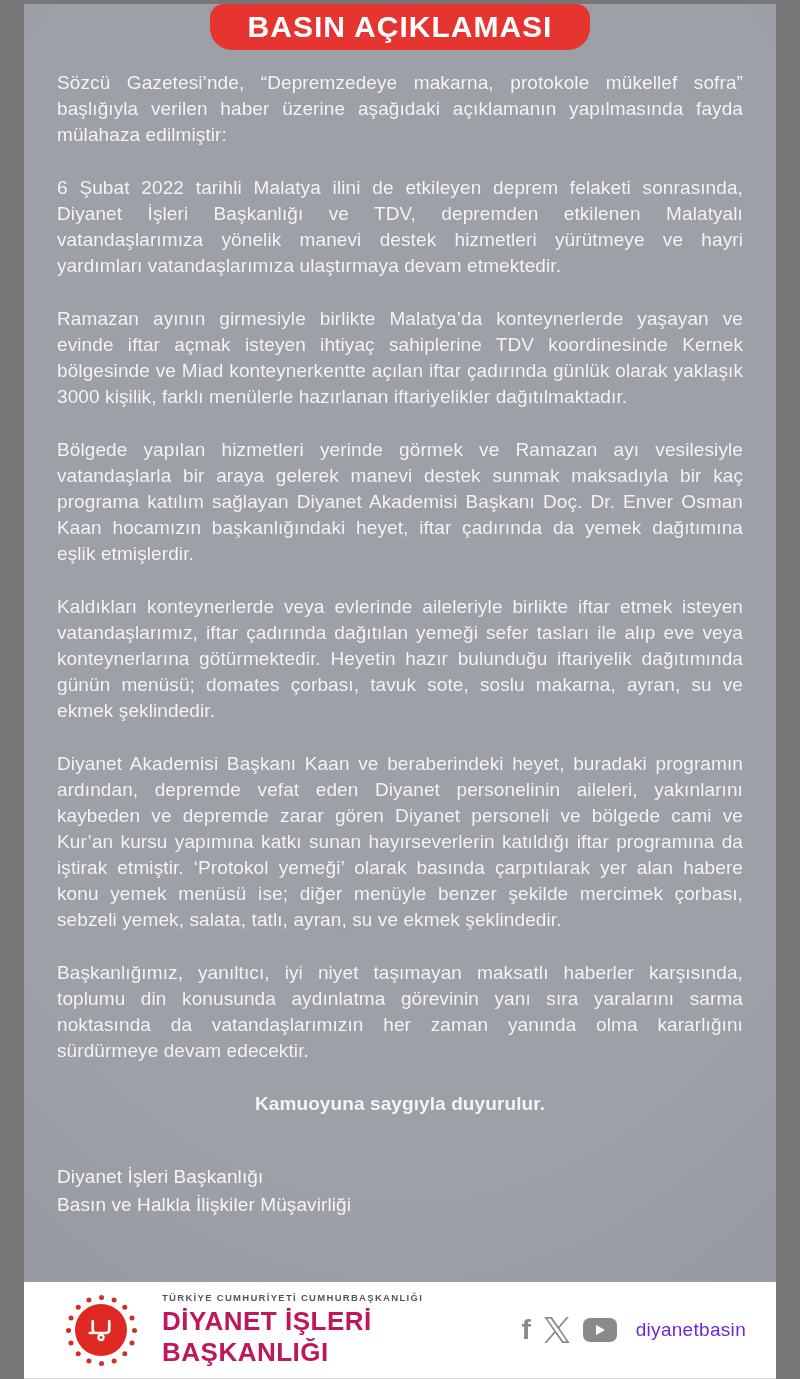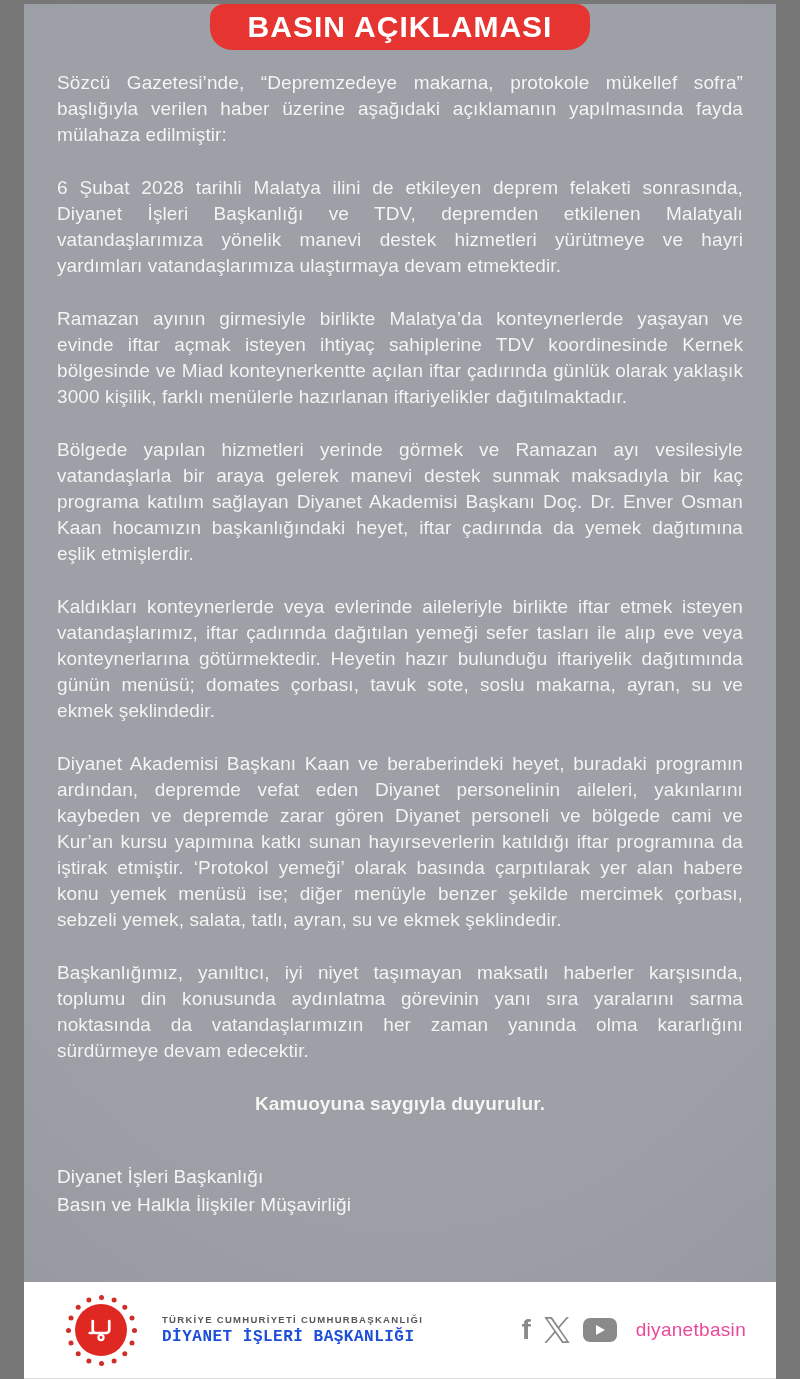--- a/index.html
+++ b/index.html
@@ -114,25 +114,25 @@
     flex: 1 1 auto;
   }
   .org .org-small {
     font-size: 9.5px;
     letter-spacing: 1.3px;
     color: #55555c;
     font-weight: bold;
     margin-bottom: 3px;
   }
   .org .org-large {
-    font-family: Liberation Mono, monospace;
-    font-size: 16px;
+    font-family: Liberation Sans, sans-serif;
+    font-size: 26px;
     font-weight: bold;
     letter-spacing: 0.5px;
-    color: #1d4ed8;
+    color: #be185d;
   }
 
   .social {
     display: flex;
     align-items: center;
     gap: 13px;
     flex: 0 0 auto;
   }
   .fb-glyph {
     font-size: 28px;
@@ -149,39 +149,39 @@
   }
   .yt-box .tri {
     width: 0; height: 0;
     border-left: 9px solid #ffffff;
     border-top: 5.5px solid transparent;
     border-bottom: 5.5px solid transparent;
     margin-left: 2px;
   }
   .handle {
     font-size: 19px;
-    color: #ec4899;
+    color: #6d28d9;
     margin-left: 6px;
     letter-spacing: 0.3px;
   }
 </style>
 </head>
 <body>
 
 <div class="page">
 
   <div class="announcement">
 
     <div class="banner">
       <h1>BASIN AÇIKLAMASI</h1>
     </div>
 
     <div class="content">
       <p>Sözcü Gazetesi’nde, “Depremzedeye makarna, protokole mükellef sofra” başlığıyla verilen haber üzerine aşağıdaki açıklamanın yapılmasında fayda mülahaza edilmiştir:</p>
-      <p>6 Şubat 2028 tarihli Malatya ilini de etkileyen deprem felaketi sonrasında, Diyanet İşleri Başkanlığı ve TDV, depremden etkilenen Malatyalı vatandaşlarımıza yönelik manevi destek hizmetleri yürütmeye ve hayri yardımları vatandaşlarımıza ulaştırmaya devam etmektedir.</p>
+      <p>6 Şubat 2022 tarihli Malatya ilini de etkileyen deprem felaketi sonrasında, Diyanet İşleri Başkanlığı ve TDV, depremden etkilenen Malatyalı vatandaşlarımıza yönelik manevi destek hizmetleri yürütmeye ve hayri yardımları vatandaşlarımıza ulaştırmaya devam etmektedir.</p>
       <p>Ramazan ayının girmesiyle birlikte Malatya’da konteynerlerde yaşayan ve evinde iftar açmak isteyen ihtiyaç sahiplerine TDV koordinesinde Kernek bölgesinde ve Miad konteynerkentte açılan iftar çadırında günlük olarak yaklaşık 3000 kişilik, farklı menülerle hazırlanan iftariyelikler dağıtılmaktadır.</p>
       <p>Bölgede yapılan hizmetleri yerinde görmek ve Ramazan ayı vesilesiyle vatandaşlarla bir araya gelerek manevi destek sunmak maksadıyla bir kaç programa katılım sağlayan Diyanet Akademisi Başkanı Doç. Dr. Enver Osman Kaan hocamızın başkanlığındaki heyet, iftar çadırında da yemek dağıtımına eşlik etmişlerdir.</p>
       <p>Kaldıkları konteynerlerde veya evlerinde aileleriyle birlikte iftar etmek isteyen vatandaşlarımız, iftar çadırında dağıtılan yemeği sefer tasları ile alıp eve veya konteynerlarına götürmektedir. Heyetin hazır bulunduğu iftariyelik dağıtımında günün menüsü; domates çorbası, tavuk sote, soslu makarna, ayran, su ve ekmek şeklindedir.</p>
       <p>Diyanet Akademisi Başkanı Kaan ve beraberindeki heyet, buradaki programın ardından, depremde vefat eden Diyanet personelinin aileleri, yakınlarını kaybeden ve depremde zarar gören Diyanet personeli ve bölgede cami ve Kur’an kursu yapımına katkı sunan hayırseverlerin katıldığı iftar programına da iştirak etmiştir. ‘Protokol yemeği’ olarak basında çarpıtılarak yer alan habere konu yemek menüsü ise; diğer menüyle benzer şekilde mercimek çorbası, sebzeli yemek, salata, tatlı, ayran, su ve ekmek şeklindedir.</p>
       <p>Başkanlığımız, yanıltıcı, iyi niyet taşımayan maksatlı haberler karşısında, toplumu din konusunda aydınlatma görevinin yanı sıra yaralarını sarma noktasında da vatandaşlarımızın her zaman yanında olma kararlığını sürdürmeye devam edecektir.</p>
       <p class="closing">Kamuoyuna saygıyla duyurulur.</p>
 
       <div class="signature">
         <div>Diyanet İşleri Başkanlığı</div>
         <div>Basın ve Halkla İlişkiler Müşavirliği</div>

